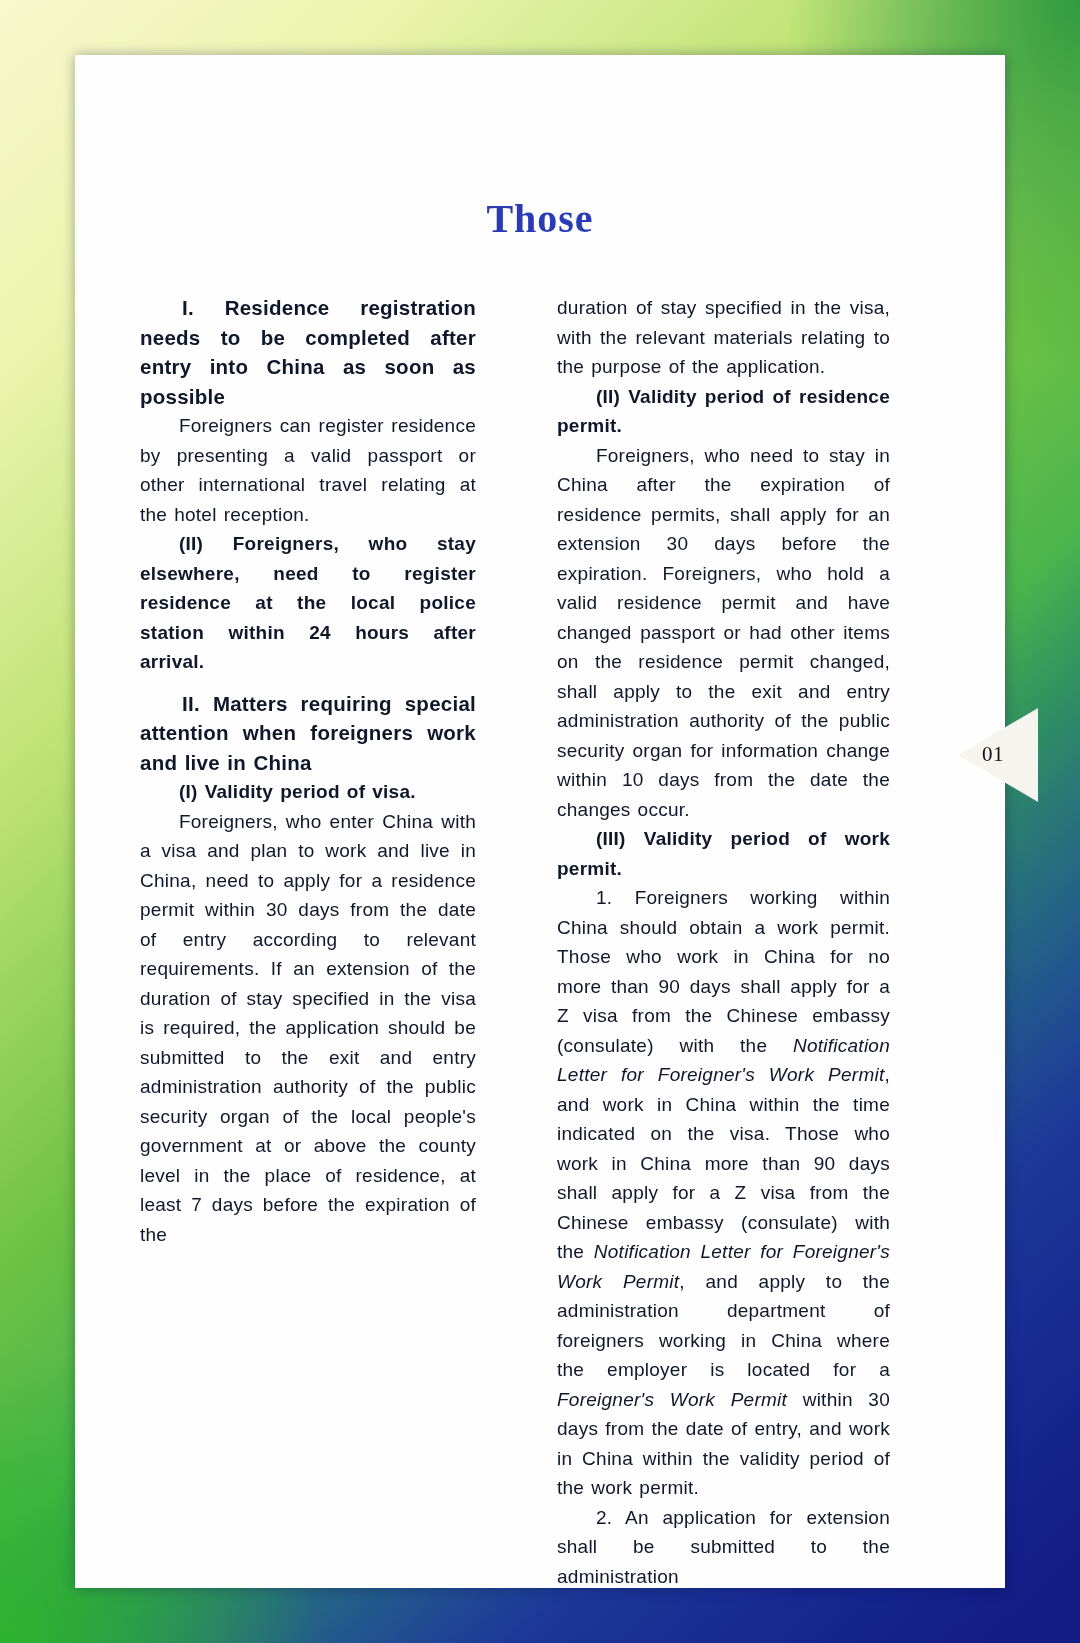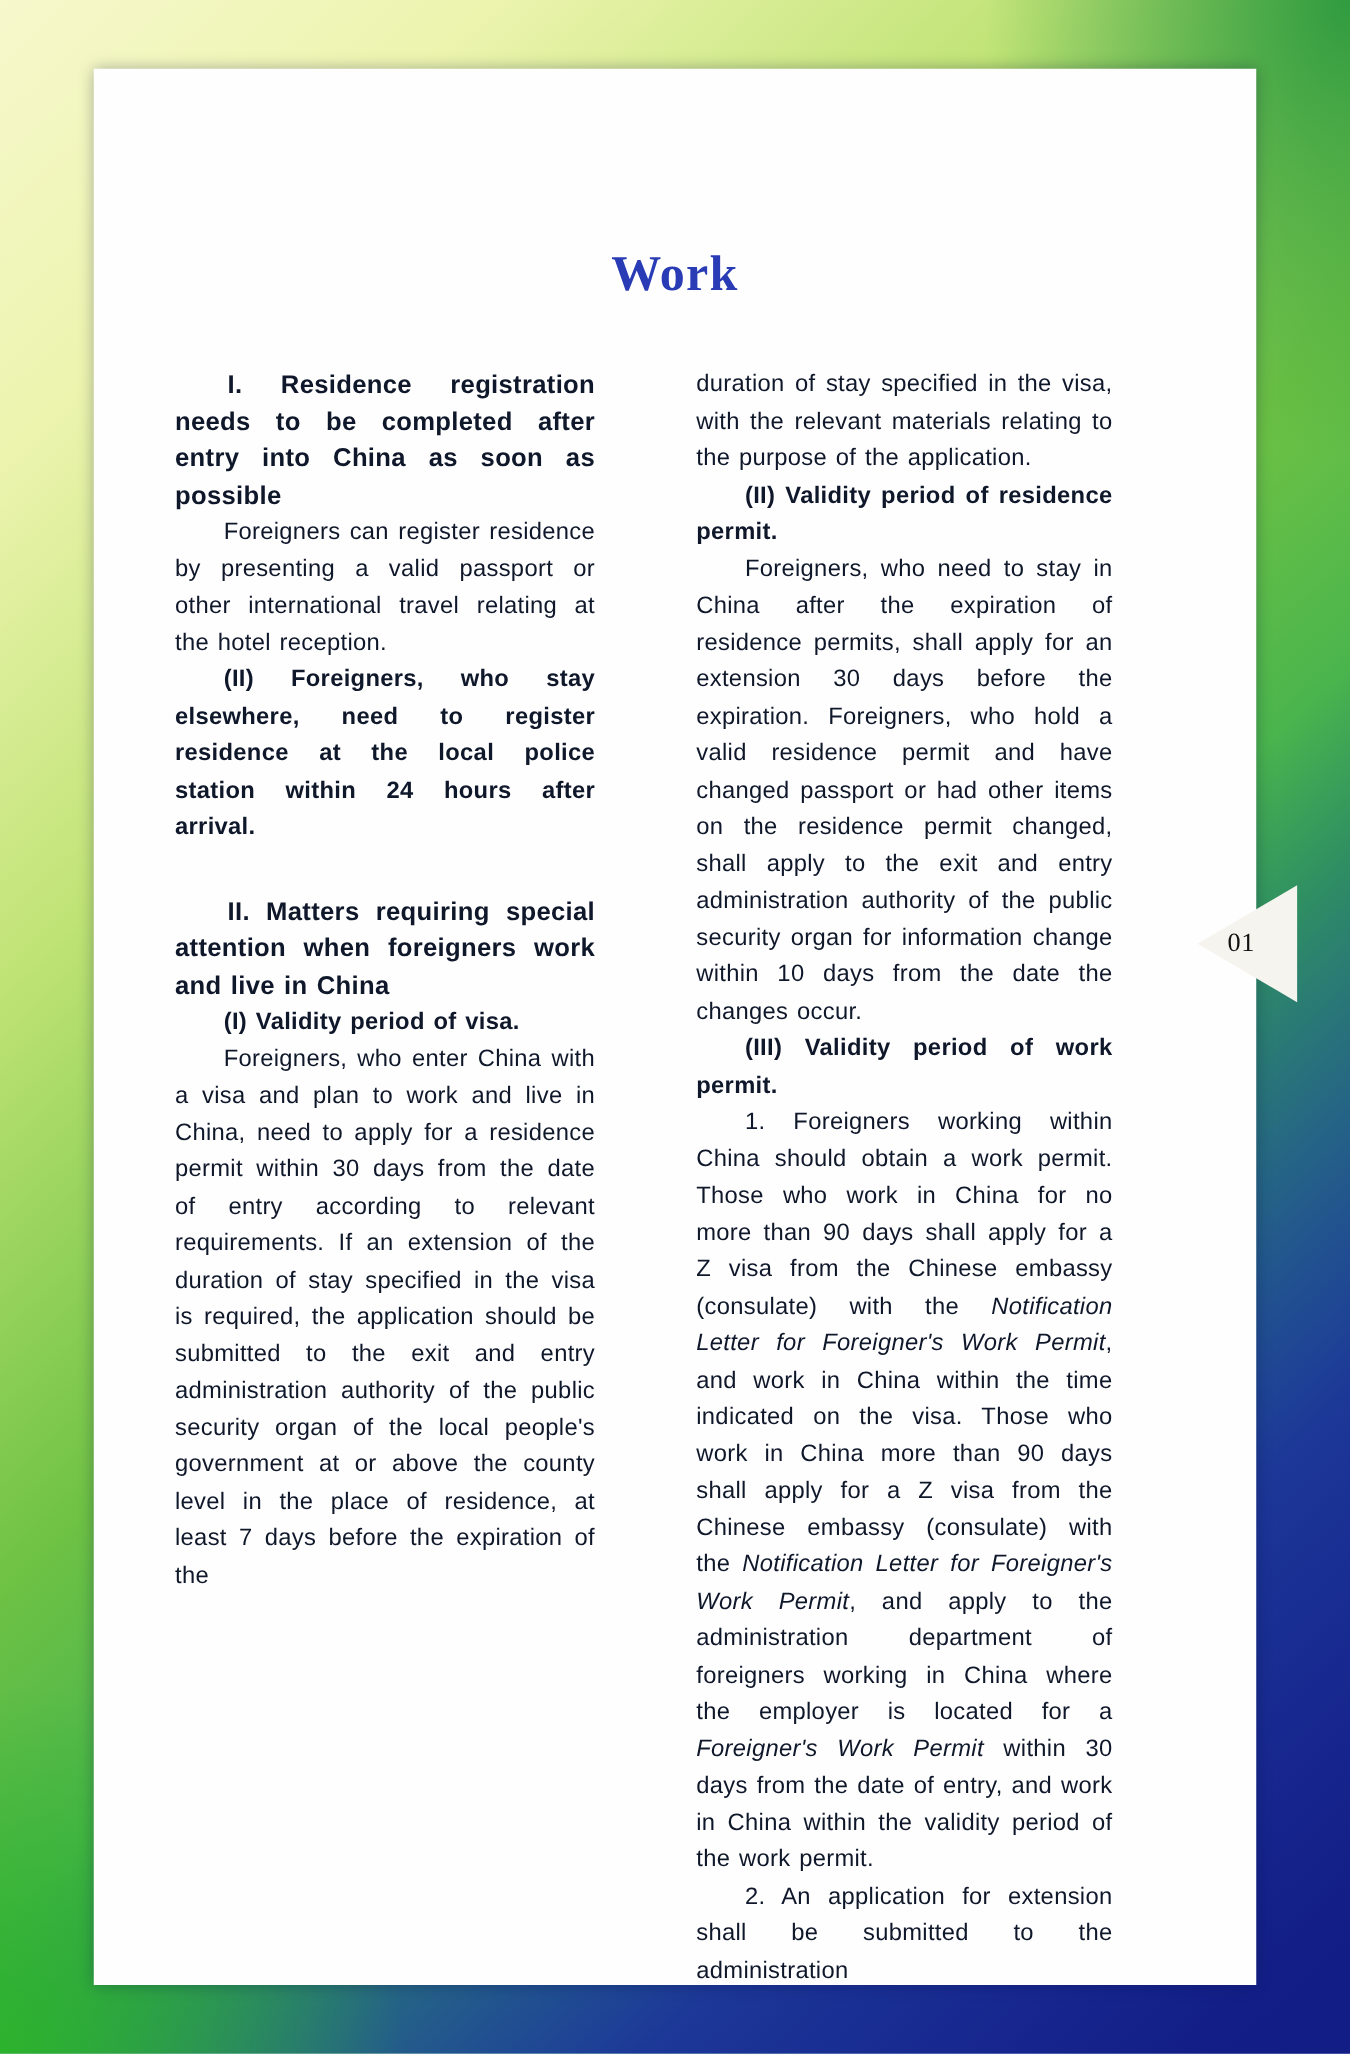--- a/index.html
+++ b/index.html
@@ -36,21 +36,21 @@
   .col-right{width:333px;}
   .col p{
     margin:0;
     font-size:19px;line-height:29.5px;
     text-align:justify;
     color:#0f172a;
     letter-spacing:0.25px;
     word-spacing:1.5px;
   }
   .col p.indent{text-indent:2.05em;}
-  .col p.spaced{margin-top:38px;}
+  .col p.spaced{margin-top:12px;}
   .para-heading{
     font-weight:bold;color:#2336d9;
     font-size:20.5px !important;
   }
   .para-subheading{font-weight:bold;}
   .para-body{font-weight:normal;}
   .col i{}
   .page-tab{
     position:absolute;left:958px;top:708px;width:80px;height:94px;font-family:Liberation Serif, serif;
   }
@@ -62,21 +62,21 @@
   .tab-num{
     position:absolute;left:24px;top:50%;transform:translateY(-52%);
     font-size:21px;color:#111;letter-spacing:0.5px;
   }
 </style>
 </head>
 <body>
 
 <div class="frame">
   <div class="page">
-    <h1 class="title">Work</h1>
+    <h1 class="title">Those</h1>
     <div class="cols">
       <div class="col col-left" id="col-left">
           <p class="para-heading indent"><span>I. Residence registration needs to be completed after entry into China as soon as possible</span></p>
           <p class="para-body indent"><span>Foreigners can register residence by presenting a valid passport or other international travel relating at the hotel reception.</span></p>
           <p class="para-subheading indent"><span>(II) Foreigners, who stay elsewhere, need to register residence at the local police station within 24 hours after arrival.</span></p>
           <p class="para-heading indent spaced"><span>II. Matters requiring special attention when foreigners work and live in China</span></p>
           <p class="para-subheading indent"><span>(I) Validity period of visa.</span></p>
           <p class="para-body indent"><span>Foreigners, who enter China with a visa and plan to work and live in China, need to apply for a residence permit within 30 days from the date of entry according to relevant requirements. If an extension of the duration of stay specified in the visa is required, the application should be submitted to the exit and entry administration authority of the public security organ of the local people's government at or above the county level in the place of residence, at least 7 days before the expiration of the</span></p>
         </div>
       <div class="col col-right" id="col-right">

